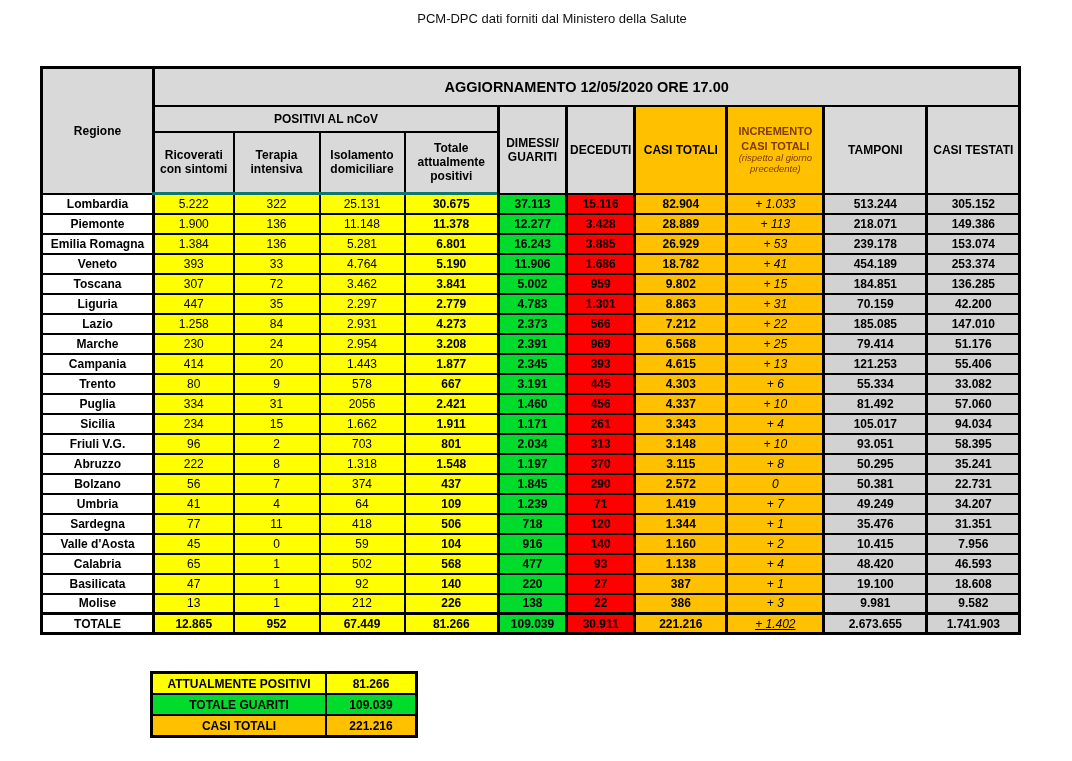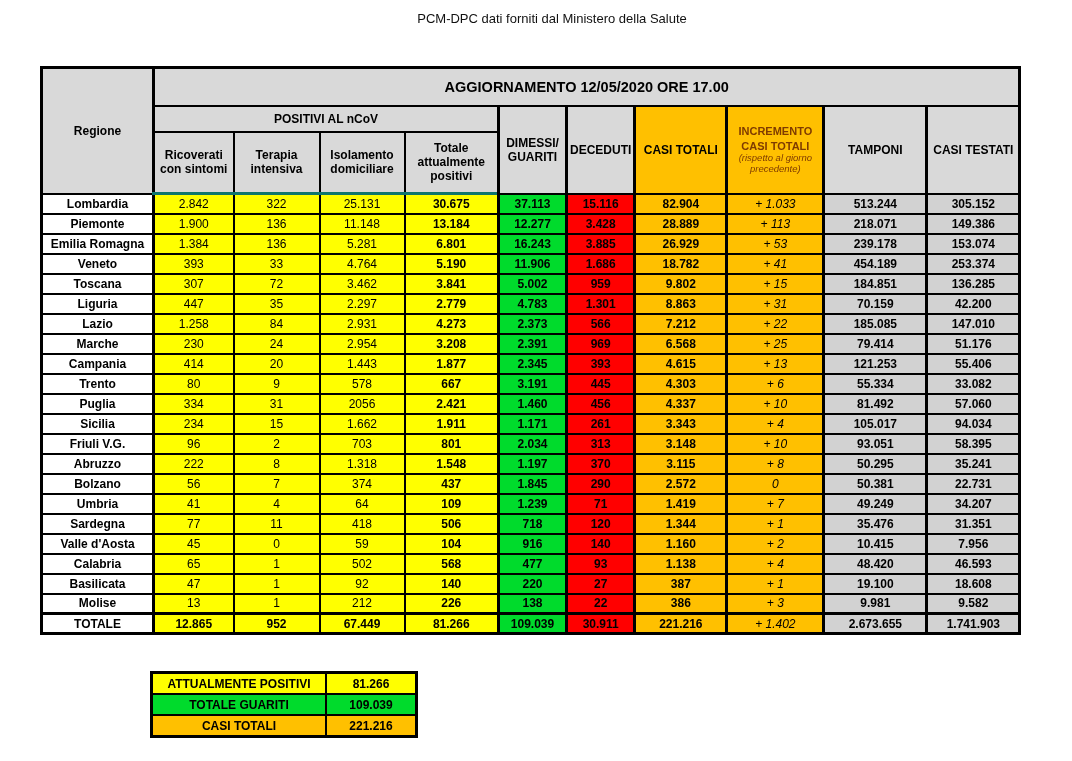--- a/index.html
+++ b/index.html
@@ -34,21 +34,21 @@
   .c-region{background:#ffffff;font-weight:bold;}
   .c-yellow{background:#FFFF00;font-weight:normal;}
   .c-yellow-tot{background:#FFFF00;font-weight:bold;}
   .c-green{background:#00DB2C;font-weight:bold;margin-left:12px;}
   .c-red{background:#FF0000;font-weight:bold;}
   .c-orange{background:#FFC000;font-weight:bold;}
   .c-incr{background:#FFC000;font-style:italic;font-weight:normal;}
   .c-grey{background:#D2D2D2;font-weight:bold;}
   .tL{border-left-width:3px !important;}
   tbody tr.total td{border-top-width:3px;font-weight:bold;}
-  tbody tr.total td.c-incr{font-weight:normal;}
+  tbody tr.total td.c-incr{font-weight:normal;text-decoration:underline;}
   table.summary{
     position:absolute;left:150px;top:671px;border-collapse:collapse;
     border:3px solid #000;
   }
   table.summary td{
     border:2px solid #000;height:19px;font-size:12px;font-weight:bold;
     text-align:center;vertical-align:middle;padding:0 4px;margin-top:20px;
   }
   td.sum-label{width:164px;}
   td.sum-value{width:80px;}
@@ -96,37 +96,37 @@
     <tr class="hrowC">
       <th class="tL">Ricoverati con sintomi</th>
       <th>Terapia intensiva</th>
       <th>Isolamento domiciliare</th>
       <th>Totale attualmente positivi</th>
     </tr>
   </thead>
   <tbody>
       <tr>
         <td class="c-region">Lombardia</td>
-        <td class="c-yellow tL">2.842</td>
+        <td class="c-yellow tL">5.222</td>
         <td class="c-yellow">322</td>
         <td class="c-yellow">25.131</td>
         <td class="c-yellow-tot">30.675</td>
         <td class="c-green tL">37.113</td>
         <td class="c-red tL">15.116</td>
         <td class="c-orange tL">82.904</td>
         <td class="c-incr tL">+ 1.033</td>
         <td class="c-grey tL">513.244</td>
         <td class="c-grey tL">305.152</td>
       </tr>
       <tr>
         <td class="c-region">Piemonte</td>
         <td class="c-yellow tL">1.900</td>
         <td class="c-yellow">136</td>
         <td class="c-yellow">11.148</td>
-        <td class="c-yellow-tot">13.184</td>
+        <td class="c-yellow-tot">11.378</td>
         <td class="c-green tL">12.277</td>
         <td class="c-red tL">3.428</td>
         <td class="c-orange tL">28.889</td>
         <td class="c-incr tL">+ 113</td>
         <td class="c-grey tL">218.071</td>
         <td class="c-grey tL">149.386</td>
       </tr>
       <tr>
         <td class="c-region">Emilia Romagna</td>
         <td class="c-yellow tL">1.384</td>

